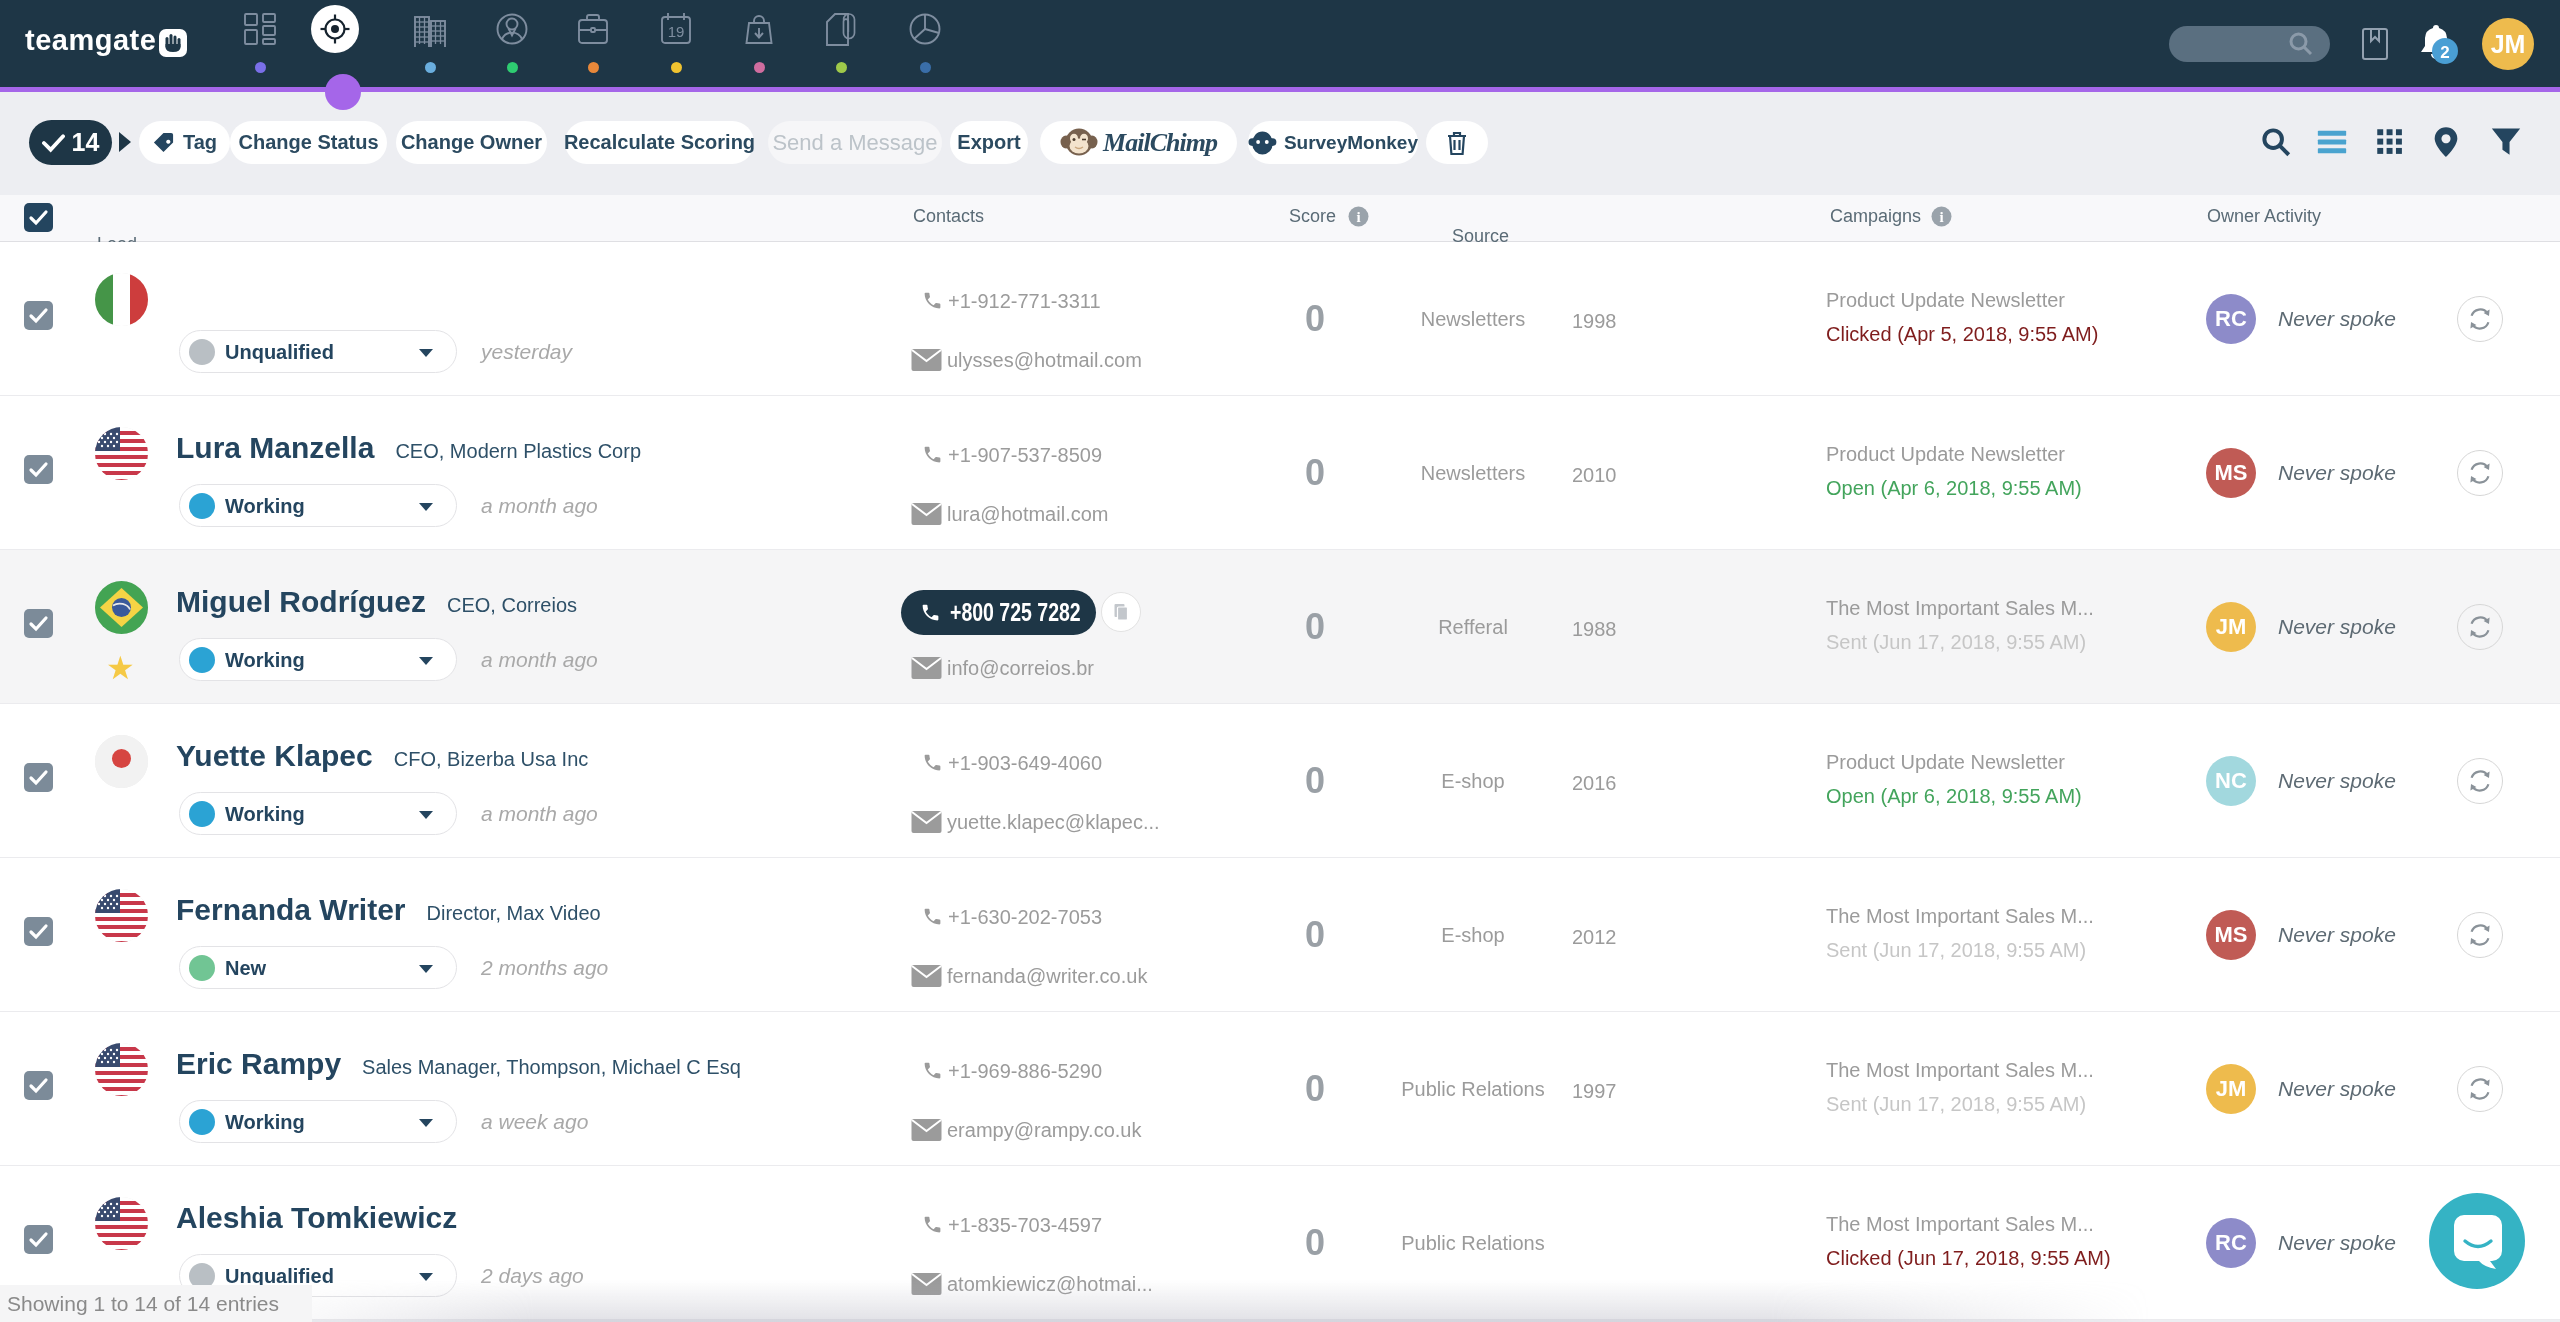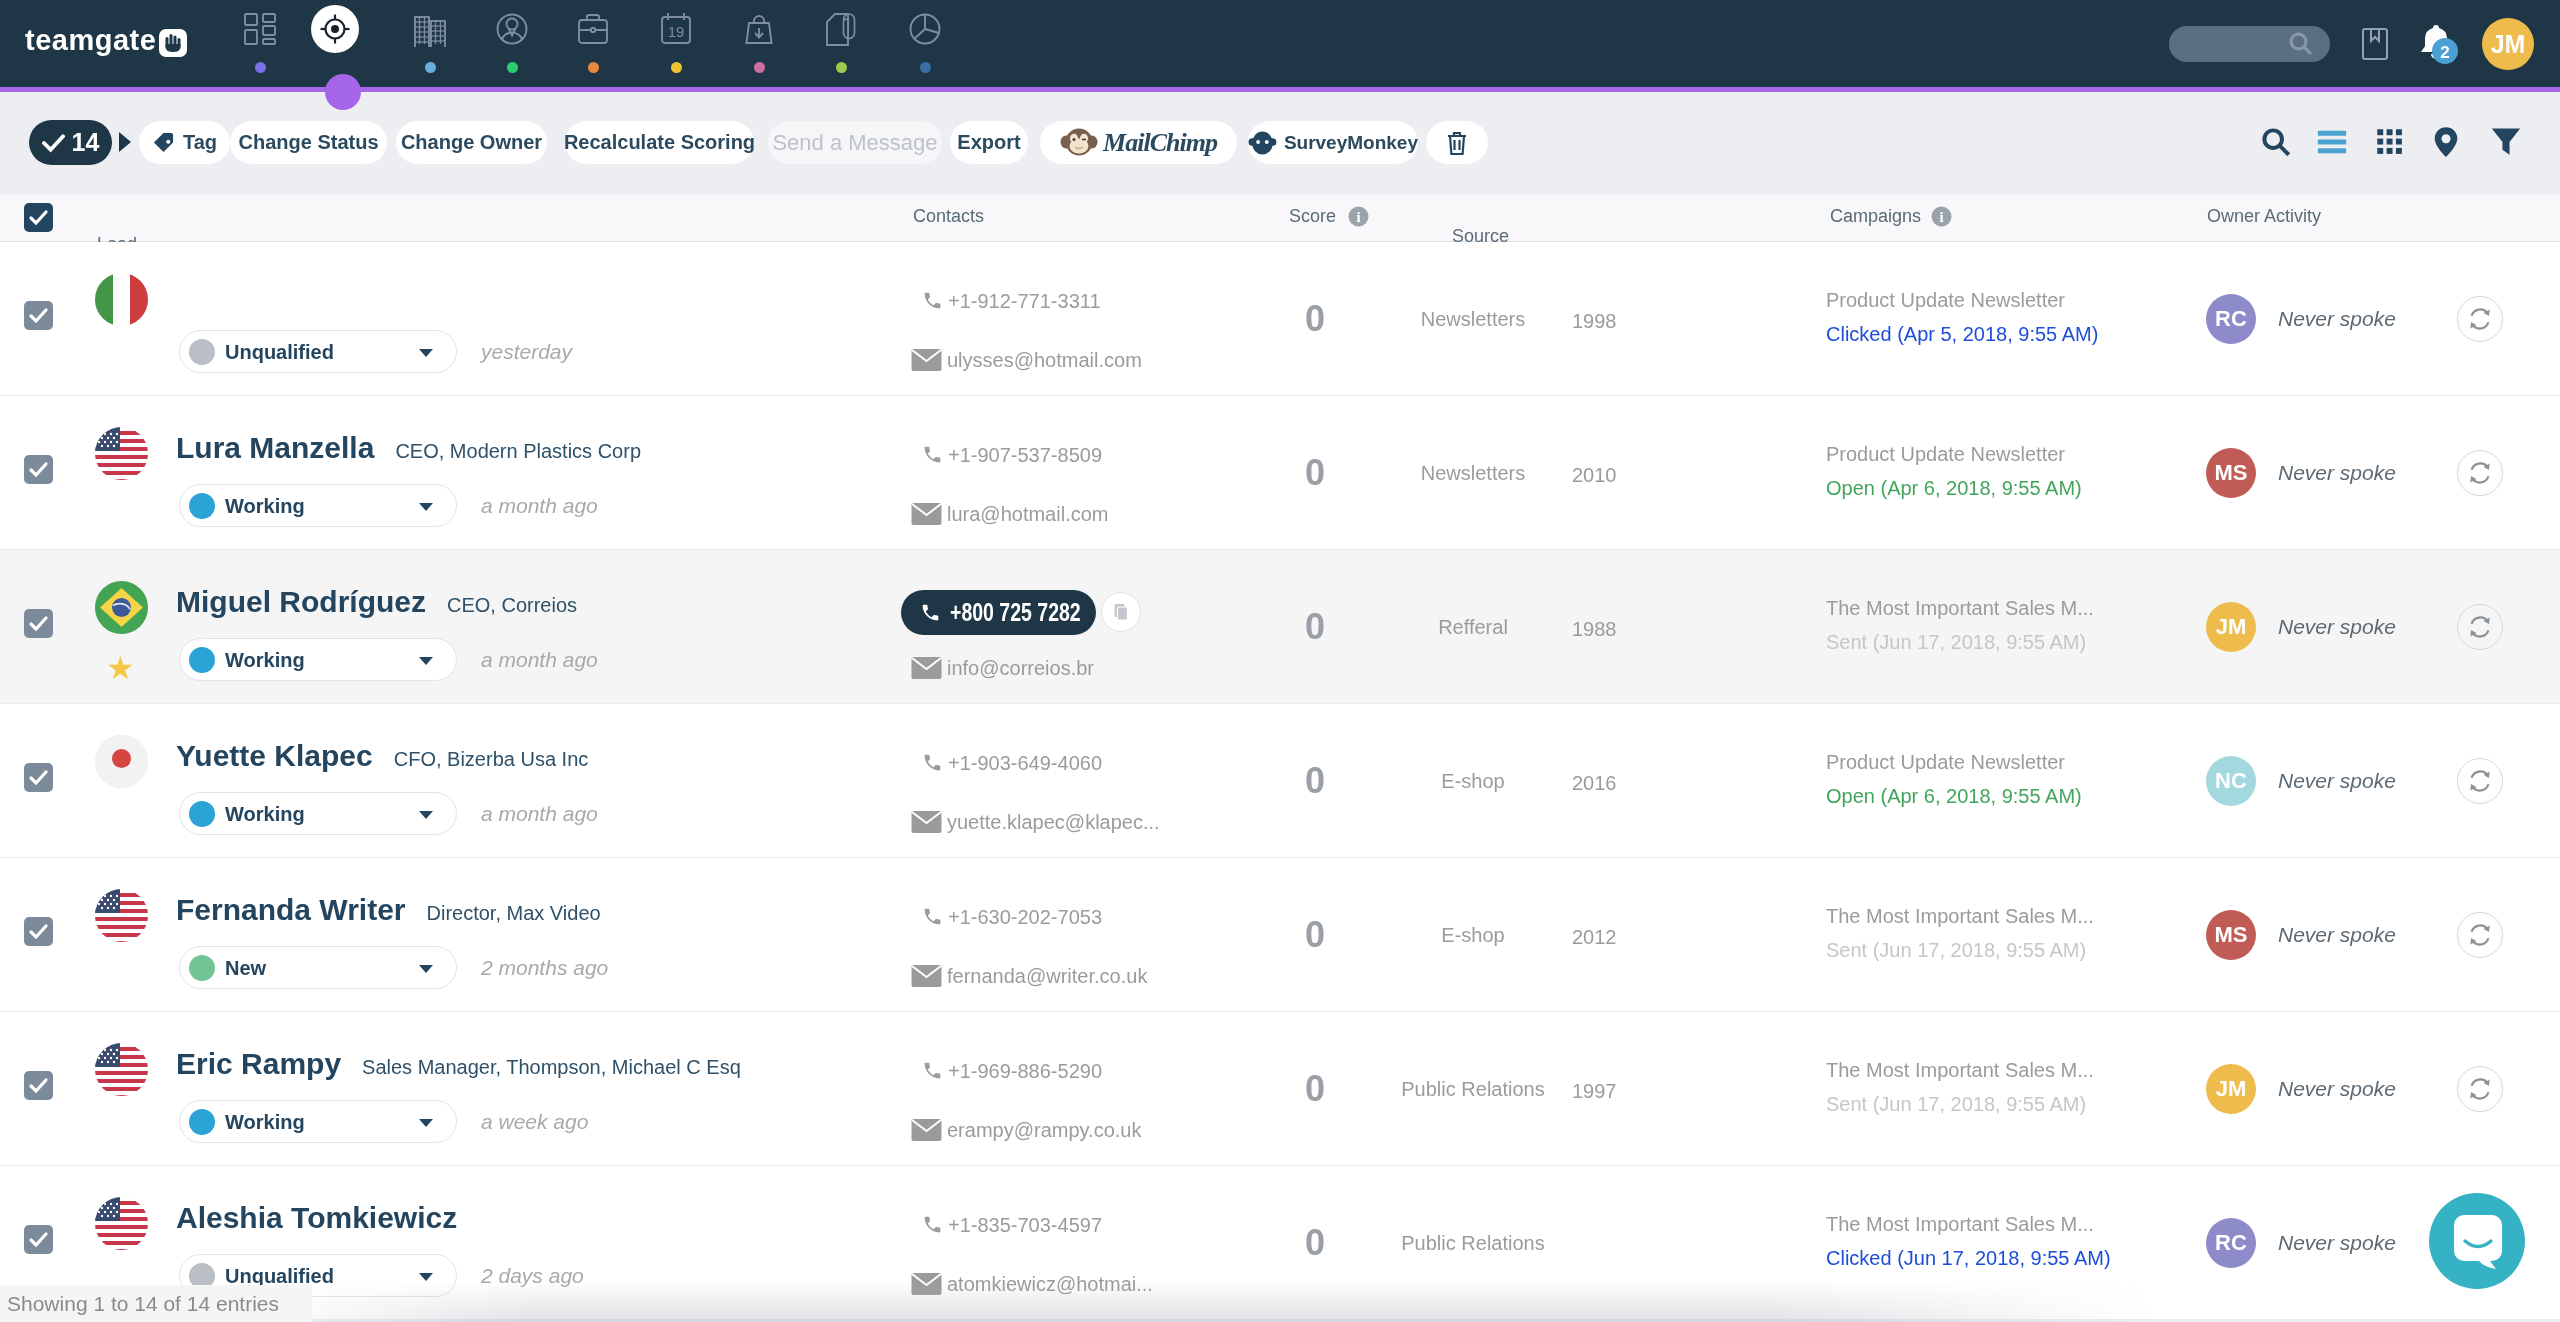--- a/index.html
+++ b/index.html
@@ -29,21 +29,21 @@
 .dot { position:absolute; left:9px; top:8px; width:26px; height:26px; border-radius:50%; }
 .pilltext { position:absolute; left:45px; top:10px; font-size:20px; font-weight:bold; color:#24455f; }
 .caret { position:absolute; right:23px; top:18px; width:0; height:0; border-left:7px solid transparent; border-right:7px solid transparent; border-top:8px solid #24455f; }
 .ago { position:absolute; left:481px; top:98px; font-style:italic; color:#a9a9a9; font-size:21px; }
 .contact { position:absolute; color:#9b9b9b; font-size:20px; white-space:nowrap; }
 .score { position:absolute; left:1290px; width:50px; text-align:center; top:56px; font-size:36px; font-weight:bold; color:#9aa0a6; }
 .source { position:absolute; left:1373px; width:200px; text-align:center; top:66px; font-size:20px; color:#9b9b9b; }
 .founded { position:absolute; left:1572px; top:68px; font-size:20px; color:#9b9b9b; }
 .camp { position:absolute; left:1826px; top:47px; font-size:20px; color:#9b9b9b; }
 .camp .l2 { margin-top:11px; }
-.blue { color:#1d4ed8; }
+.blue { color:#7f1d1d; }
 .green { color:#43a45c; }
 .lightgrey { color:#c6c6c6; }
 .av { position:absolute; left:2206px; top:52px; width:50px; height:50px; border-radius:50%; color:#fff; font-weight:bold; font-size:22px; text-align:center; line-height:50px; }
 .never { position:absolute; left:2278px; top:65px; font-style:italic; color:#5d6a73; font-size:21px; }
 .refresh { position:absolute; left:2457px; top:54px; width:46px; height:46px; }
 .showing { position:absolute; left:0; top:1285px; width:312px; height:37px; background:#f5f5f6; color:#8a8a8a; font-size:21px; line-height:37px; padding-left:7px; z-index:4; }
 .intercom { position:absolute; left:2429px; top:1193px; width:96px; height:96px; border-radius:50%; background:#35b3c4; z-index:4; }
 </style>
 </head>
 <body>

